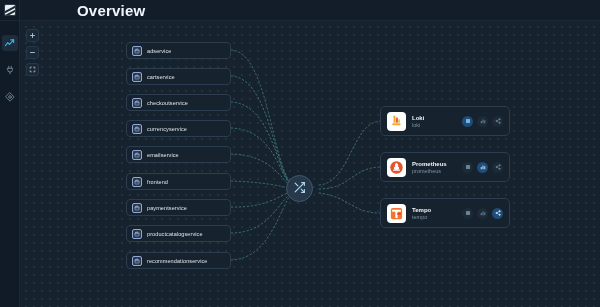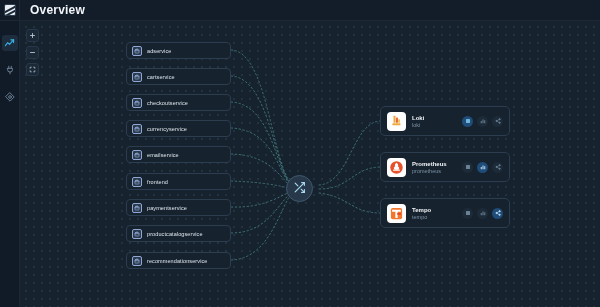--- a/index.html
+++ b/index.html
@@ -52,21 +52,21 @@
   
   .main { flex: 1; display: flex; flex-direction: column; min-width: 0; }
   .topbar {
     height: 21px; flex: 0 0 21px;
     background: #131d29;
     border-bottom: 1px solid #1d2836;
     display: flex; align-items: center;
     padding-left: 10px;
   }
   .topbar-title {
-    color: #f2f6fa; font-size: 12px; font-weight: bold; letter-spacing: .2px;
+    color: #f2f6fa; font-size: 15px; font-weight: bold; letter-spacing: .2px; margin-left: 47px;
   }
 
   
   .canvas {
     position: relative; flex: 1;
     background-color: #16222e;
     background-image: radial-gradient(#23323f 0.9px, transparent 1px);
     background-size: 8px 8px;
     background-position: 2px 2px;
     overflow: hidden;

